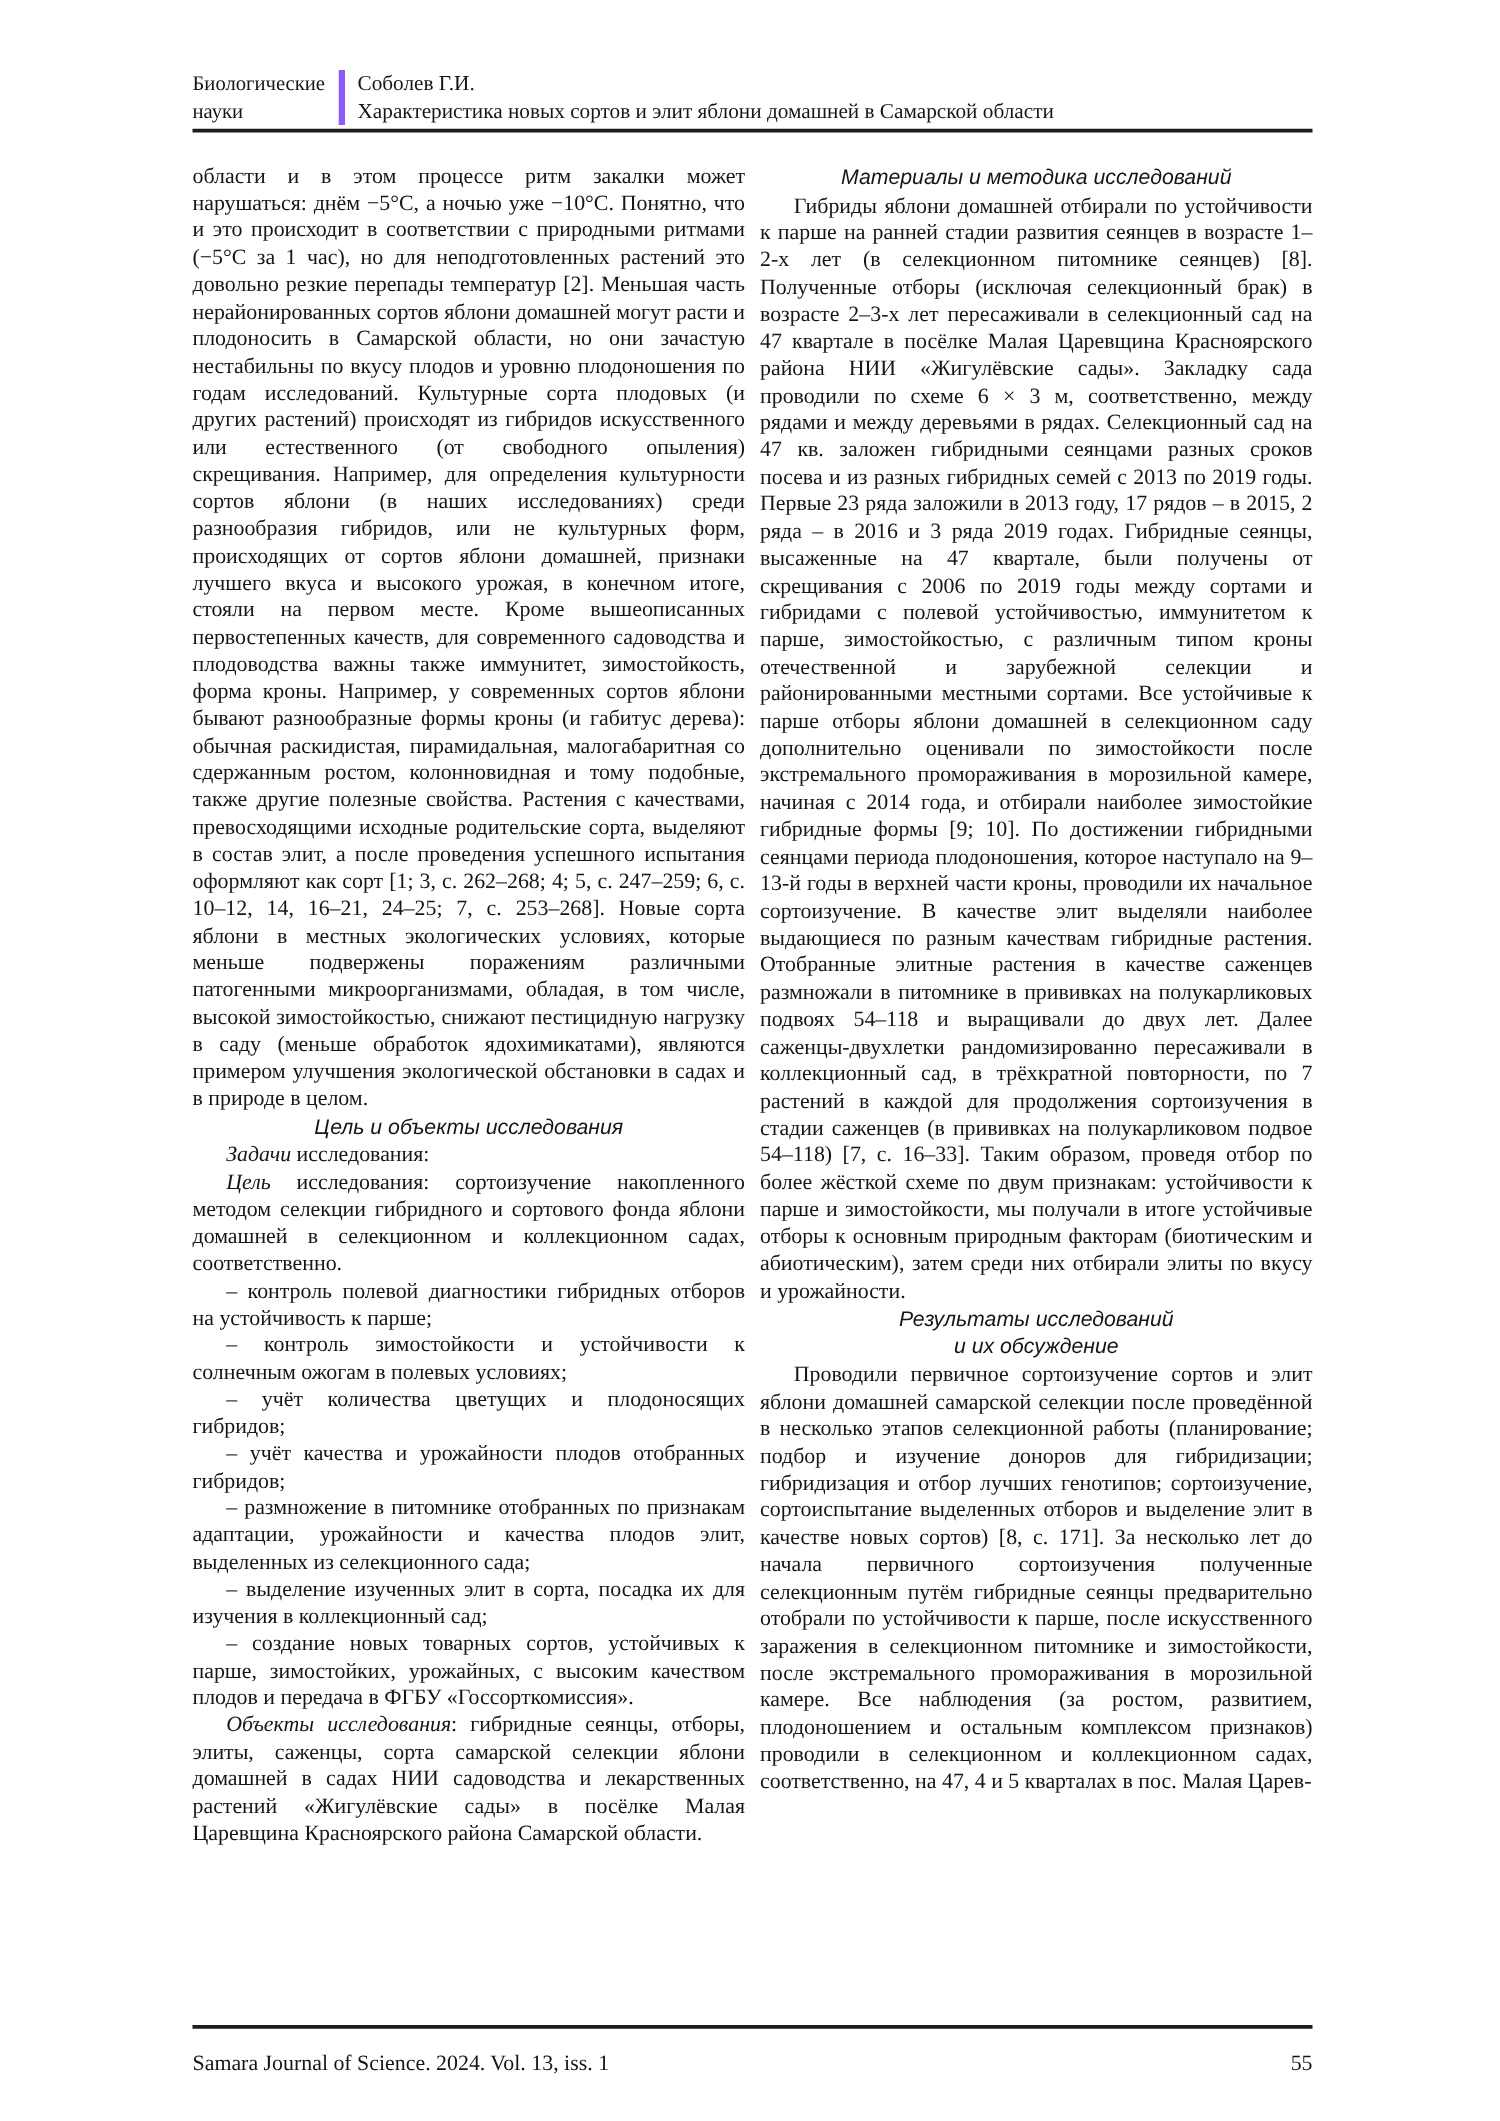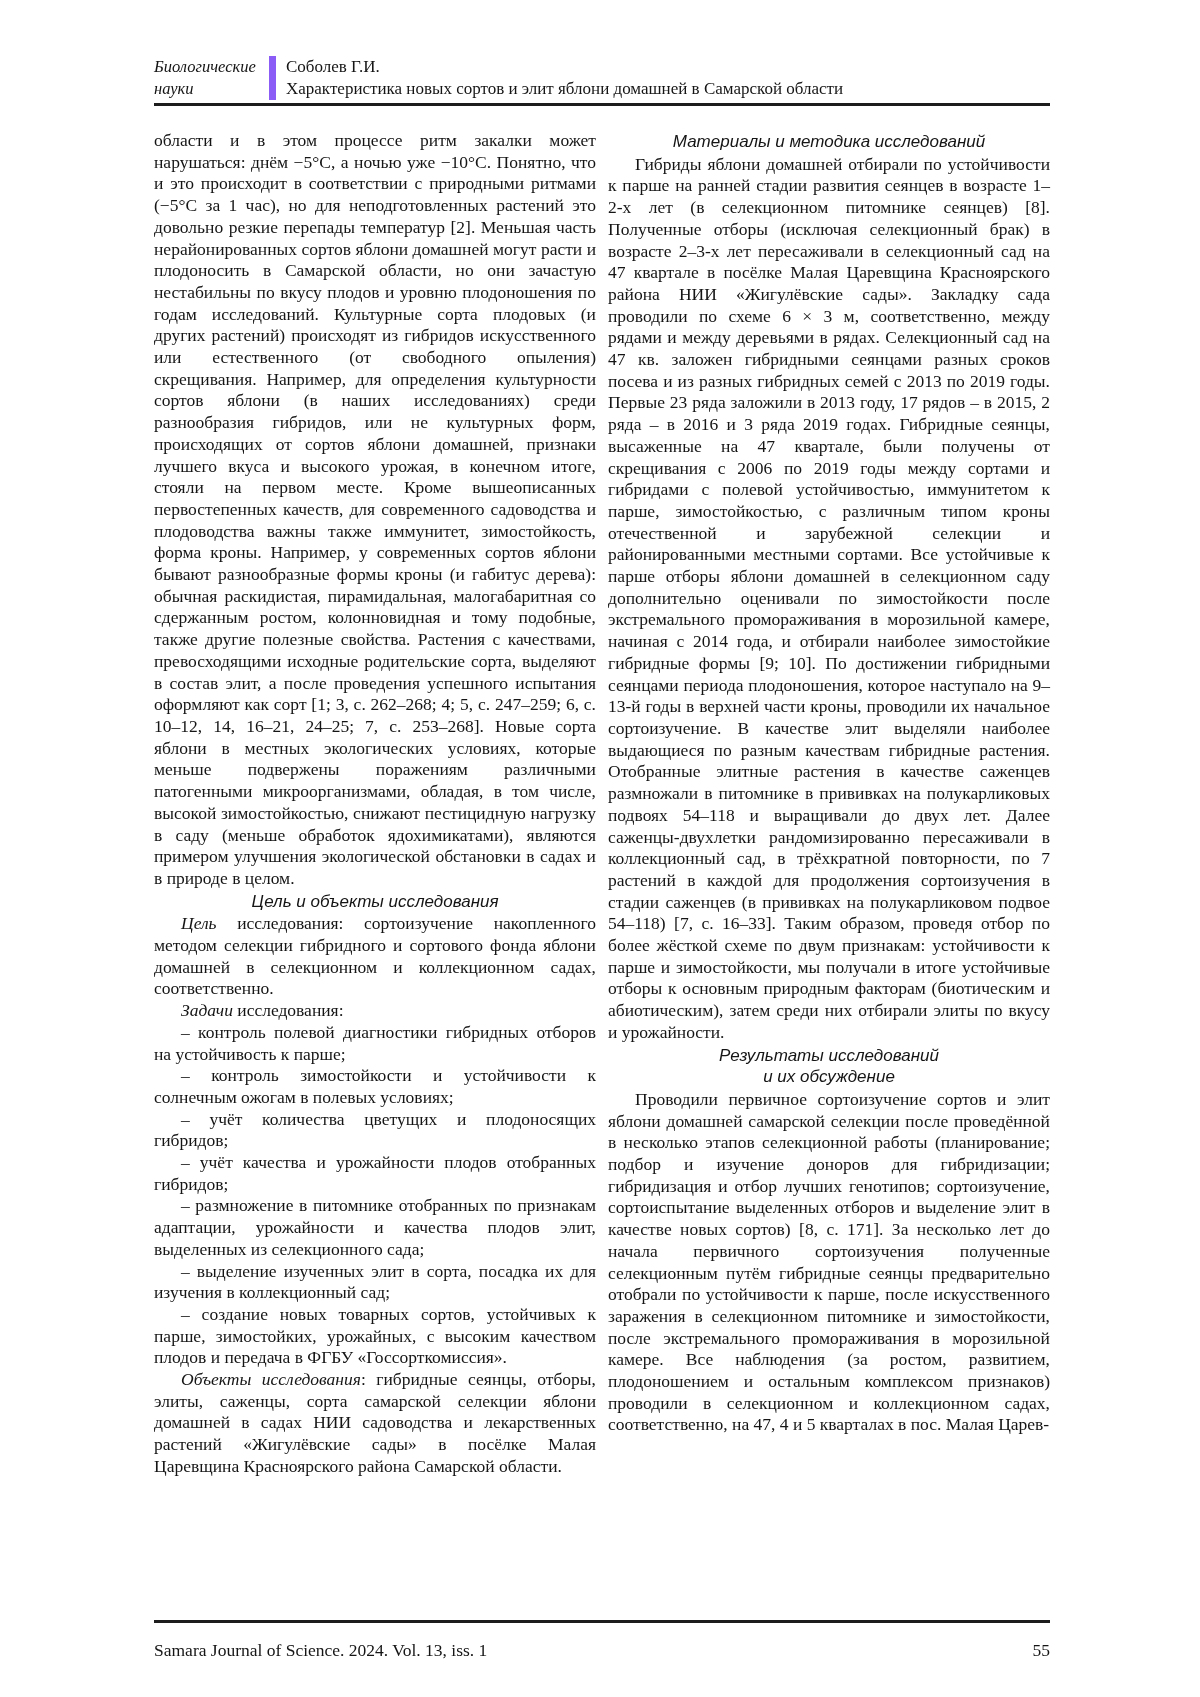--- a/index.html
+++ b/index.html
@@ -11,22 +11,22 @@
     color:#151515;
     font-family:"Liberation Serif", serif;
     overflow:hidden;
   }
   .content { position:absolute; left:154px; top:56px; width:896px; }
 
   
   .page-header { display:flex; align-items:stretch; border-bottom:3px solid #1d1d1d; padding-bottom:3px; }
   .header-left {
     width:122px; flex:0 0 122px;
-    font-style:italic; font-size:16.5px; line-height:22px;
-    border-right:7px solid #8b5cf6;
+    font-size:16.5px; line-height:22px;
+    border-right:5px solid #8b5cf6;
     padding-right:6px;
   }
   .header-right { flex:1; text-align:left; font-size:17px; line-height:22px; padding-left:10px; }
 
   
   .columns { display:flex; gap:12px; margin-top:24px; }
   .col {
     width:442px; flex:0 0 442px;
     font-size:17.5px; line-height:21.7px;
     text-align:justify;
@@ -66,22 +66,22 @@
         <div>Соболев Г.И.</div>
         <div>Характеристика новых сортов и элит яблони домашней в Самарской области</div>
       </div>
     </header>
 
     <main class="columns">
 
       <section class="col">
         <p class="noindent">области и в этом процессе ритм закалки может нарушаться: днём −5°C, а ночью уже −10°C. Понятно, что и это происходит в соответствии с природными ритмами (−5°C за 1 час), но для неподготовленных растений это довольно резкие перепады температур [2]. Меньшая часть нерайонированных сортов яблони домашней могут расти и плодоносить в Самарской области, но они зачастую нестабильны по вкусу плодов и уровню плодоношения по годам исследований. Культурные сорта плодовых (и других растений) происходят из гибридов искусственного или естественного (от свободного опыления) скрещивания. Например, для определения культурности сортов яблони (в наших исследованиях) среди разнообразия гибридов, или не культурных форм, происходящих от сортов яблони домашней, признаки лучшего вкуса и высокого урожая, в конечном итоге, стояли на первом месте. Кроме вышеописанных первостепенных качеств, для современного садоводства и плодоводства важны также иммунитет, зимостойкость, форма кроны. Например, у современных сортов яблони бывают разнообразные формы кроны (и габитус дерева): обычная раскидистая, пирамидальная, малогабаритная со сдержанным ростом, колонновидная и тому подобные, также другие полезные свойства. Растения с качествами, превосходящими исходные родительские сорта, выделяют в состав элит, а после проведения успешного испытания оформляют как сорт [1; 3, с. 262–268; 4; 5, с. 247–259; 6, с. 10–12, 14, 16–21, 24–25; 7, с. 253–268]. Новые сорта яблони в местных экологических условиях, которые меньше подвержены поражениям различными патогенными микроорганизмами, обладая, в том числе, высокой зимостойкостью, снижают пестицидную нагрузку в саду (меньше обработок ядохимикатами), являются примером улучшения экологической обстановки в садах и в природе в целом.</p>
         <h2 class="subhead">Цель и объекты исследования</h2>
+        <p><span class="lead-italic">Задачи</span><span> исследования:</span></p>
         <p><span class="lead-italic">Цель</span><span> исследования: сортоизучение накопленного методом селекции гибридного и сортового фонда яблони домашней в селекционном и коллекционном садах, соответственно.</span></p>
-        <p><span class="lead-italic">Задачи</span><span> исследования:</span></p>
         <div>
             <p>– контроль полевой диагностики гибридных отборов на устойчивость к парше;</p>
             <p>– контроль зимостойкости и устойчивости к солнечным ожогам в полевых условиях;</p>
             <p>– учёт количества цветущих и плодоносящих гибридов;</p>
             <p>– учёт качества и урожайности плодов отобранных гибридов;</p>
             <p>– размножение в питомнике отобранных по признакам адаптации, урожайности и качества плодов элит, выделенных из селекционного сада;</p>
             <p>– выделение изученных элит в сорта, посадка их для изучения в коллекционный сад;</p>
             <p>– создание новых товарных сортов, устойчивых к парше, зимостойких, урожайных, с высоким качеством плодов и передача в ФГБУ «Госсорткомиссия».</p>
           </div>
         <p><span class="lead-italic">Объекты исследования</span><span>: гибридные сеянцы, отборы, элиты, саженцы, сорта самарской селекции яблони домашней в садах НИИ садоводства и лекарственных растений «Жигулёвские сады» в посёлке Малая Царевщина Красноярского района Самарской области.</span></p>

